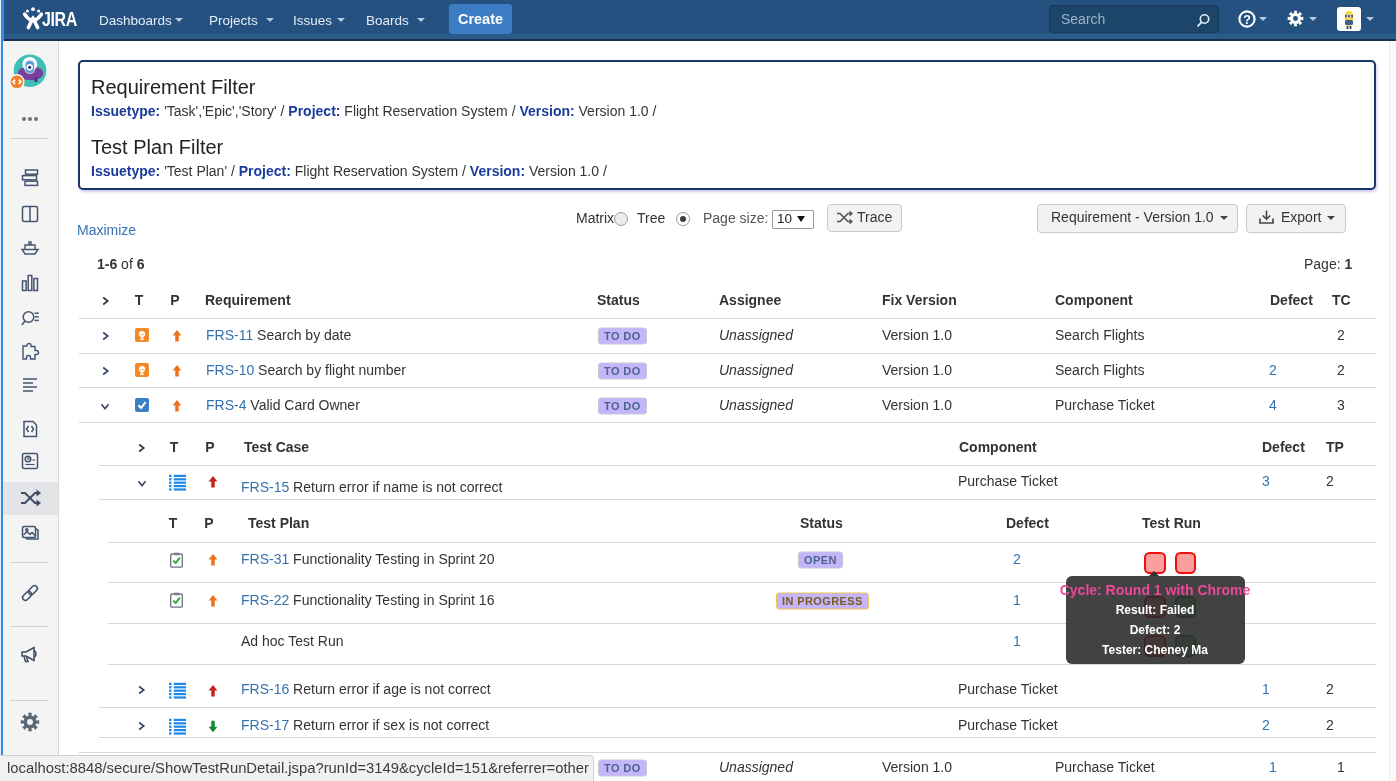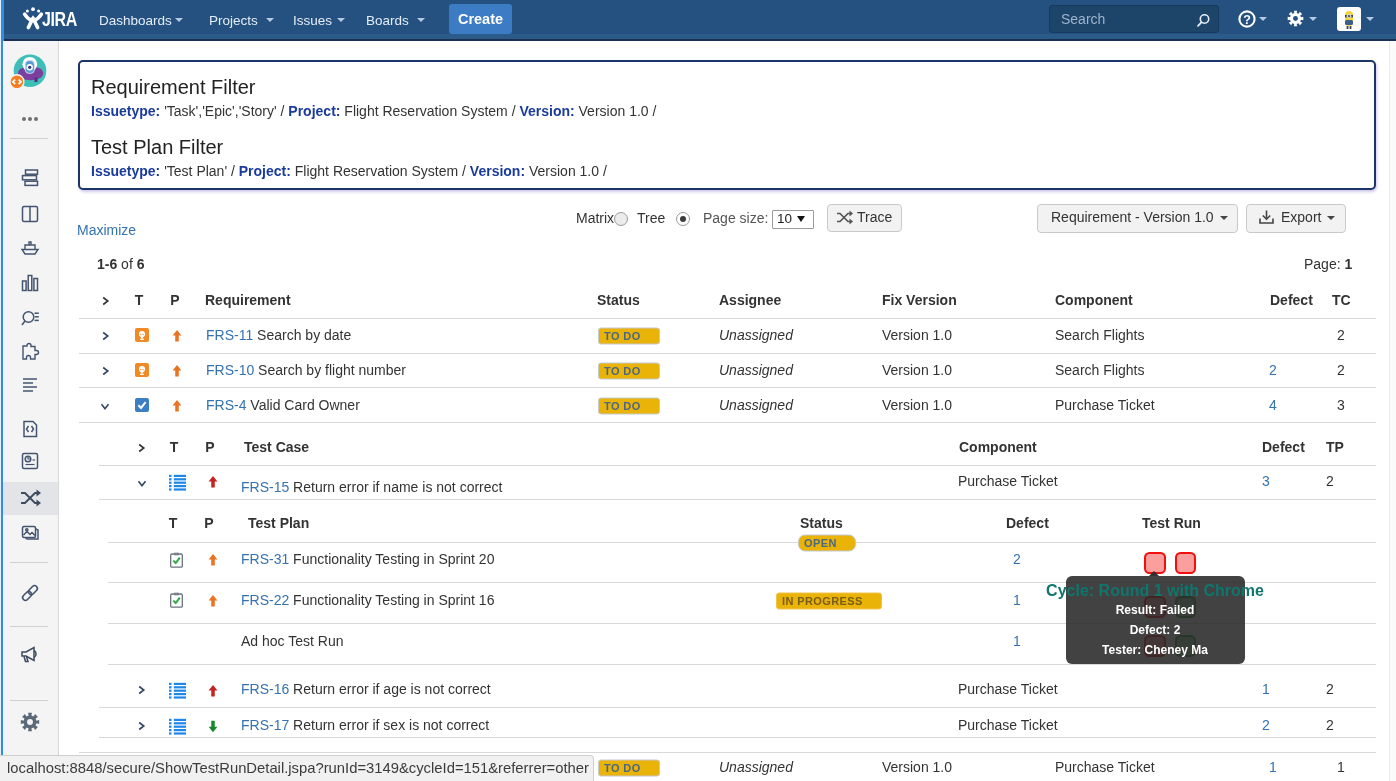--- a/index.html
+++ b/index.html
@@ -7,22 +7,22 @@
        font-family:"Liberation Sans",sans-serif;background:#fff;}
   .abs{position:absolute;}
   .cell{position:absolute;transform:translateY(-50%);white-space:nowrap;
         font-size:14px;color:#333;line-height:1.1;}
   .cc{position:absolute;transform:translate(-50%,-50%);white-space:nowrap;
       font-size:14px;color:#333;line-height:1.1;}
   .b{font-weight:bold;}
   .hline{position:absolute;height:1px;background:#d8d8d8;}
   a.link{color:#3572b0;text-decoration:none;}
   .loz{position:absolute;transform:translateY(-50%);font-size:11px;font-weight:bold;
-       color:#4a6785;border:1px solid #c3c9d1;border-radius:3px;padding:1px 18px 1px 5px;
-       letter-spacing:.4px;background:#eab308;line-height:13px;}
+       color:#4a6785;border:1px solid #c3c9d1;border-radius:3px;padding:1px 5px 1px 5px;
+       letter-spacing:.4px;background:#c4b5fd;line-height:13px;}
   .loz.y{border-color:#f0c24e;color:#7a5c1c;}
   .sq{position:absolute;width:17.5px;height:17.5px;border-radius:5.5px;
       background:#fb9e9e;border:2px solid #f30e0e;}
   .sq.g{background:#9ccc9c;border-color:#2e9e38;}
   .navtxt{position:absolute;transform:translateY(-50%);color:#e4edf7;font-size:13.5px;white-space:nowrap;}
   .caret{position:absolute;width:0;height:0;border-left:4px solid transparent;
          border-right:4px solid transparent;border-top:4px solid #b6cbe1;}
   .caretd{position:absolute;width:0;height:0;border-left:4px solid transparent;
           border-right:4px solid transparent;border-top:4px solid #444;}
   .btn{position:absolute;background:#f2f2f2;border:1px solid #c9c9c9;border-radius:4px;
@@ -407,21 +407,21 @@
 
 <svg class="abs" style="left:169px;top:552px;" width="15" height="16" viewBox="0 0 15 16">
   <rect x="4.8" y="0.4" width="5.4" height="3" rx="1" fill="#a5adb5"></rect>
   <rect x="1.7" y="2" width="11.6" height="13.2" rx="1.2" fill="none" stroke="#6a737d" stroke-width="1.3"></rect>
   <path d="M4.3 8.6 L6.7 11 L10.8 5.6" fill="none" stroke="#2faa44" stroke-width="2"></path>
 </svg>
 <svg class="abs" style="left:207px;top:553px;" width="12" height="13" viewBox="0 0 12 13">
     <path d="M6 0.9 L10.4 6.5 H7.75 V12.4 H4.25 V6.5 H1.6 Z" fill="#ea7221"></path>
   </svg>
 <div class="cell" style="left:241px;top:560px;"><a class="link" href="#">FRS-31</a> Functionality Testing in Sprint 20</div>
-<div class="loz" style="left:798px;top:543px;border-radius:7px;">OPEN</div>
+<div class="loz" style="left:798px;top:560px;">OPEN</div>
 <div class="cc" style="left:1017px;top:560px;"><a class="link" href="#">2</a></div>
 <div class="sq" style="left:1144px;top:552px;"></div>
 <div class="sq" style="left:1174.5px;top:552px;"></div>
 
 <svg class="abs" style="left:169px;top:592px;" width="15" height="16" viewBox="0 0 15 16">
   <rect x="4.8" y="0.4" width="5.4" height="3" rx="1" fill="#a5adb5"></rect>
   <rect x="1.7" y="2" width="11.6" height="13.2" rx="1.2" fill="none" stroke="#6a737d" stroke-width="1.3"></rect>
   <path d="M4.3 8.6 L6.7 11 L10.8 5.6" fill="none" stroke="#2faa44" stroke-width="2"></path>
 </svg>
 <svg class="abs" style="left:207px;top:594px;" width="12" height="13" viewBox="0 0 12 13">
@@ -490,21 +490,21 @@
 
 <div class="loz" style="left:598px;top:768px;">TO DO</div>
 <div class="cell" style="left:719px;top:768px;font-style:italic;">Unassigned</div>
 <div class="cell" style="left:882px;top:768px;">Version 1.0</div>
 <div class="cell" style="left:1055px;top:768px;">Purchase Ticket</div>
 <div class="cc" style="left:1273px;top:768px;"><a class="link" href="#">1</a></div>
 <div class="cc" style="left:1341px;top:768px;">1</div>
 
 <div class="abs" style="left:1066px;top:576px;width:179px;height:88px;background:rgba(40,40,40,0.88);border-radius:6px;"></div>
 <div class="abs" style="left:1149px;top:571px;width:0;height:0;border-left:5px solid transparent;border-right:5px solid transparent;border-bottom:5px solid rgba(45,45,45,0.97);"></div>
-<div class="cc" style="left:1155px;top:591px;color:#0f766e;font-size:16px;font-weight:bold;">Cycle: Round 1 with Chrome</div>
+<div class="cc" style="left:1155px;top:591px;color:#ec4899;font-size:14px;font-weight:bold;">Cycle: Round 1 with Chrome</div>
 <div class="cc" style="left:1155px;top:611px;color:#fff;font-size:12px;font-weight:bold;">Result: Failed</div>
 <div class="cc" style="left:1155px;top:631px;color:#fff;font-size:12px;font-weight:bold;">Defect: 2</div>
 <div class="cc" style="left:1155px;top:651px;color:#fff;font-size:12px;font-weight:bold;">Tester: Cheney Ma</div>
 
 <div class="abs" style="left:0;top:755px;width:593px;height:26px;background:#f1f1f1;border-top:1px solid #cfcfcf;border-right:1px solid #cfcfcf;border-top-right-radius:4px;"></div>
 <div class="cell" style="left:7px;top:768px;color:#3c3c3c;font-size:14.8px;">localhost:8848/secure/ShowTestRunDetail.jspa?runId=3149&amp;cycleId=151&amp;referrer=other</div>
 
 <div class="abs" style="left:1389px;top:41px;width:7px;height:740px;background:#fafafa;border-left:1px solid #ececec;"></div>
 
 </body></html>

